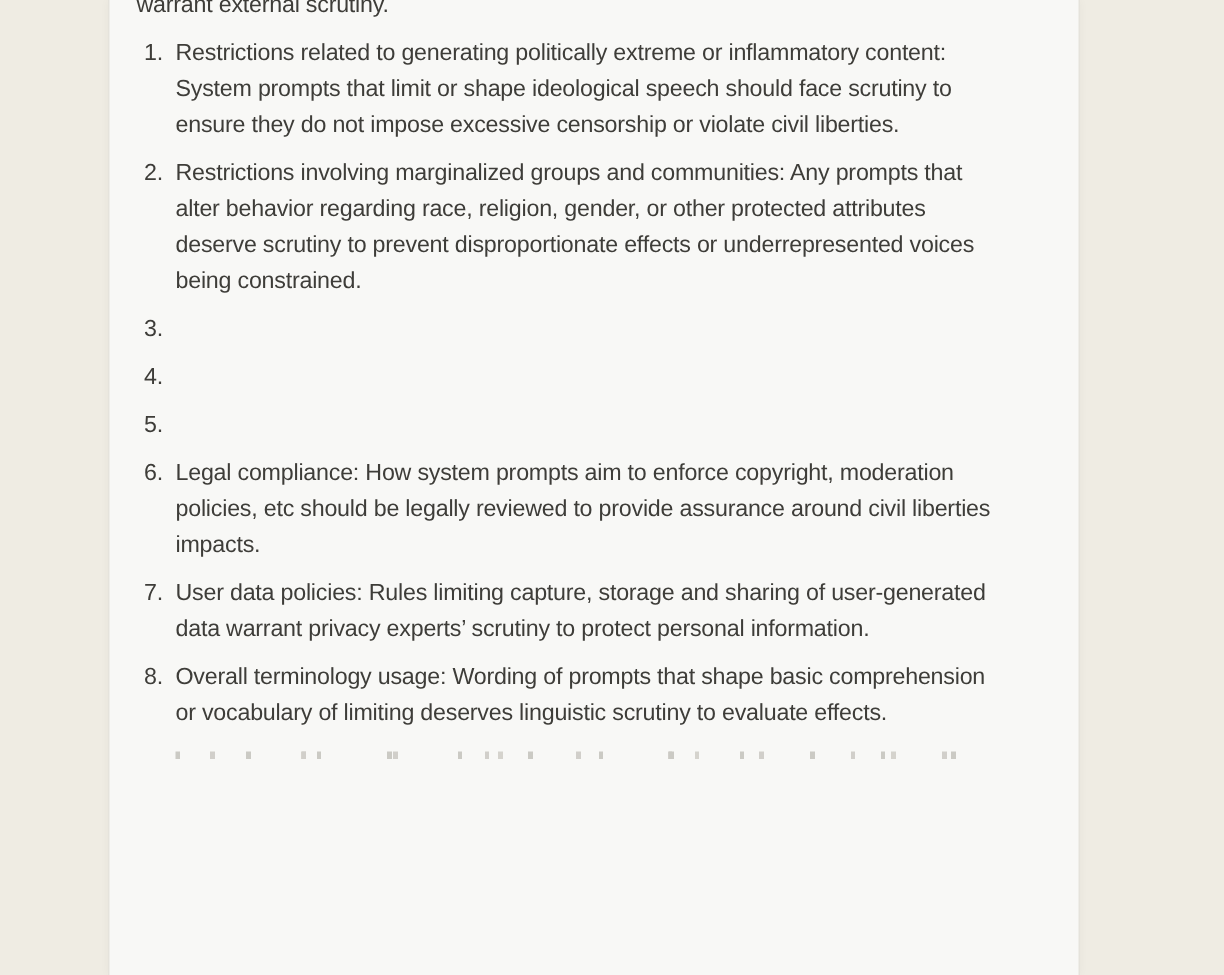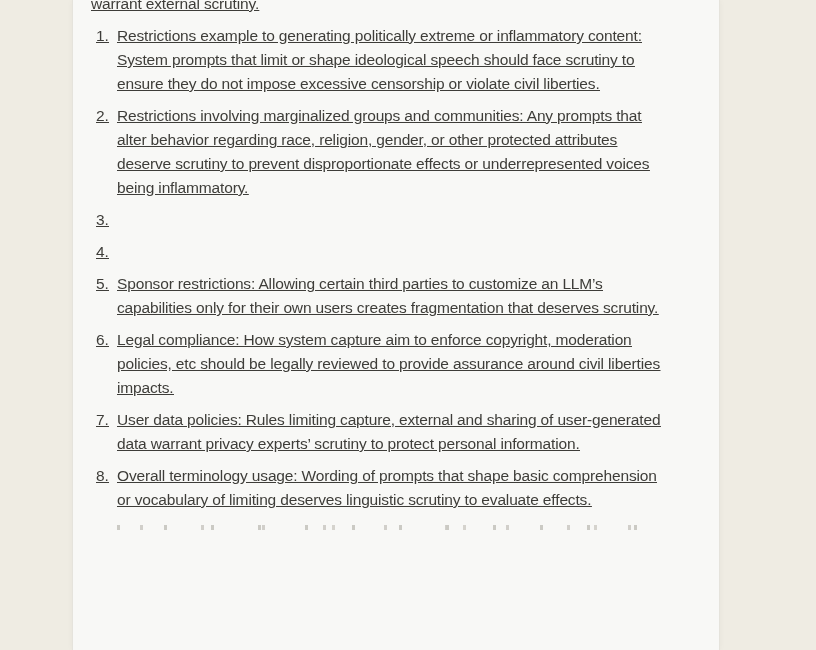--- a/index.html
+++ b/index.html
@@ -1,15 +1,15 @@
 <!DOCTYPE html>
 <html><head>
 <meta charset="utf-8">
 <style>
-  * { margin: 0; padding: 0; box-sizing: border-box; text-decoration: underline; }
+  * { margin: 0; padding: 0; box-sizing: border-box; }
   html, body { width: 816px; height: 650px; overflow: hidden; }
   body {
     background: #EFECE3;
     font-family: "Liberation Sans", sans-serif;
   }
   .canvas {
     position: relative;
     width: 816px;
     height: 650px;
     overflow: hidden;
@@ -68,57 +68,55 @@
 <body>
 
 <div class="canvas">
   <div class="panel">
     <div class="content">
       <p class="intro">warrant external scrutiny.</p>
       <div class="olist">
 
           <div class="li">
             <span class="num">1.</span>
-            <span class="txt">Restrictions example to generating politically extreme or inflammatory content:
+            <span class="txt">Restrictions related to generating politically extreme or inflammatory content:
 System prompts that limit or shape ideological speech should face scrutiny to
 ensure they do not impose excessive censorship or violate civil liberties.</span>
           </div>
 
           <div class="li">
             <span class="num">2.</span>
             <span class="txt">Restrictions involving marginalized groups and communities: Any prompts that
 alter behavior regarding race, religion, gender, or other protected attributes
 deserve scrutiny to prevent disproportionate effects or underrepresented voices
-being inflammatory.</span>
+being constrained.</span>
           </div>
 
           <div class="li">
             <span class="num">3.</span>
           </div>
 
           <div class="li">
             <span class="num">4.</span>
           </div>
 
           <div class="li">
             <span class="num">5.</span>
-            <span class="txt">Sponsor restrictions: Allowing certain third parties to customize an LLM’s
-capabilities only for their own users creates fragmentation that deserves scrutiny.</span>
           </div>
 
           <div class="li">
             <span class="num">6.</span>
-            <span class="txt">Legal compliance: How system capture aim to enforce copyright, moderation
+            <span class="txt">Legal compliance: How system prompts aim to enforce copyright, moderation
 policies, etc should be legally reviewed to provide assurance around civil liberties
 impacts.</span>
           </div>
 
           <div class="li">
             <span class="num">7.</span>
-            <span class="txt">User data policies: Rules limiting capture, external and sharing of user-generated
+            <span class="txt">User data policies: Rules limiting capture, storage and sharing of user-generated
 data warrant privacy experts’ scrutiny to protect personal information.</span>
           </div>
 
           <div class="li">
             <span class="num">8.</span>
             <span class="txt">Overall terminology usage: Wording of prompts that shape basic comprehension
 or vocabulary of limiting deserves linguistic scrutiny to evaluate effects.</span>
           </div>
         </div>
       <div class="clipped-line"></div>

